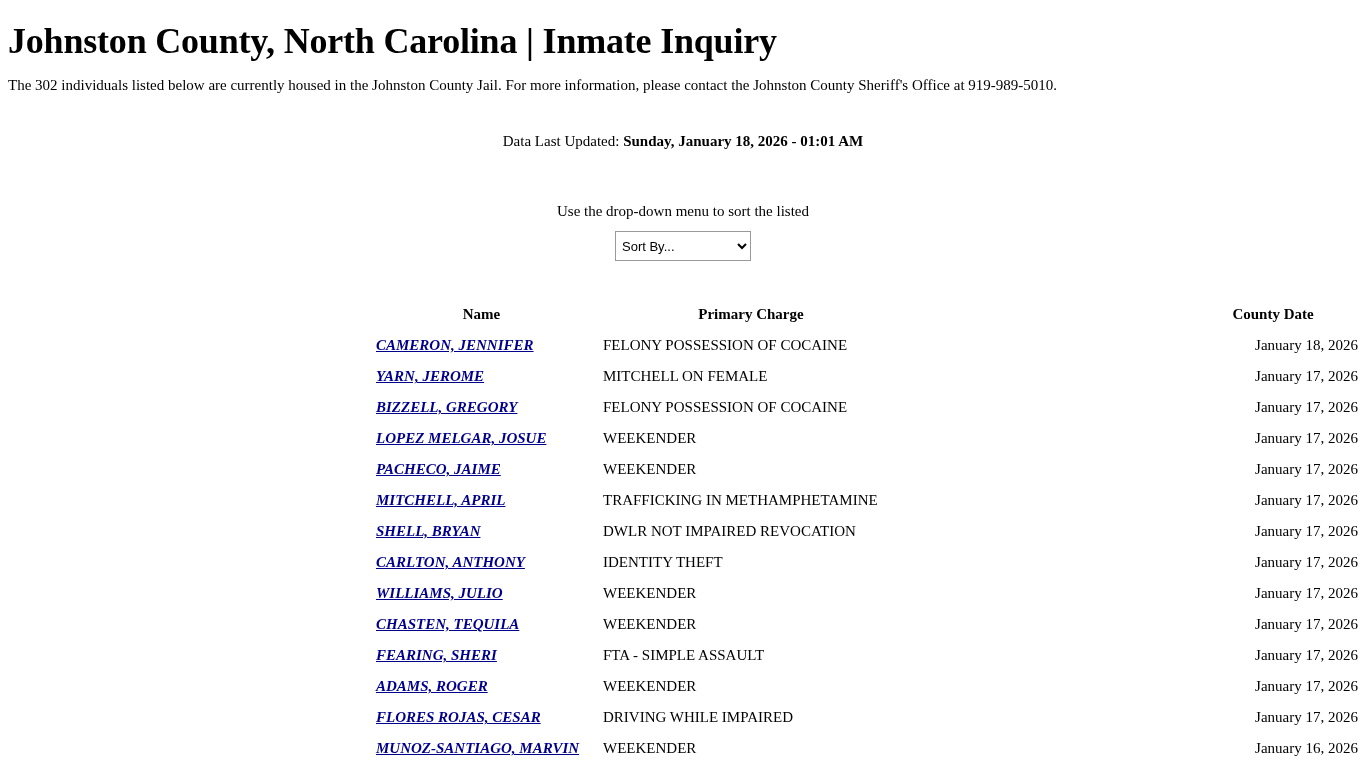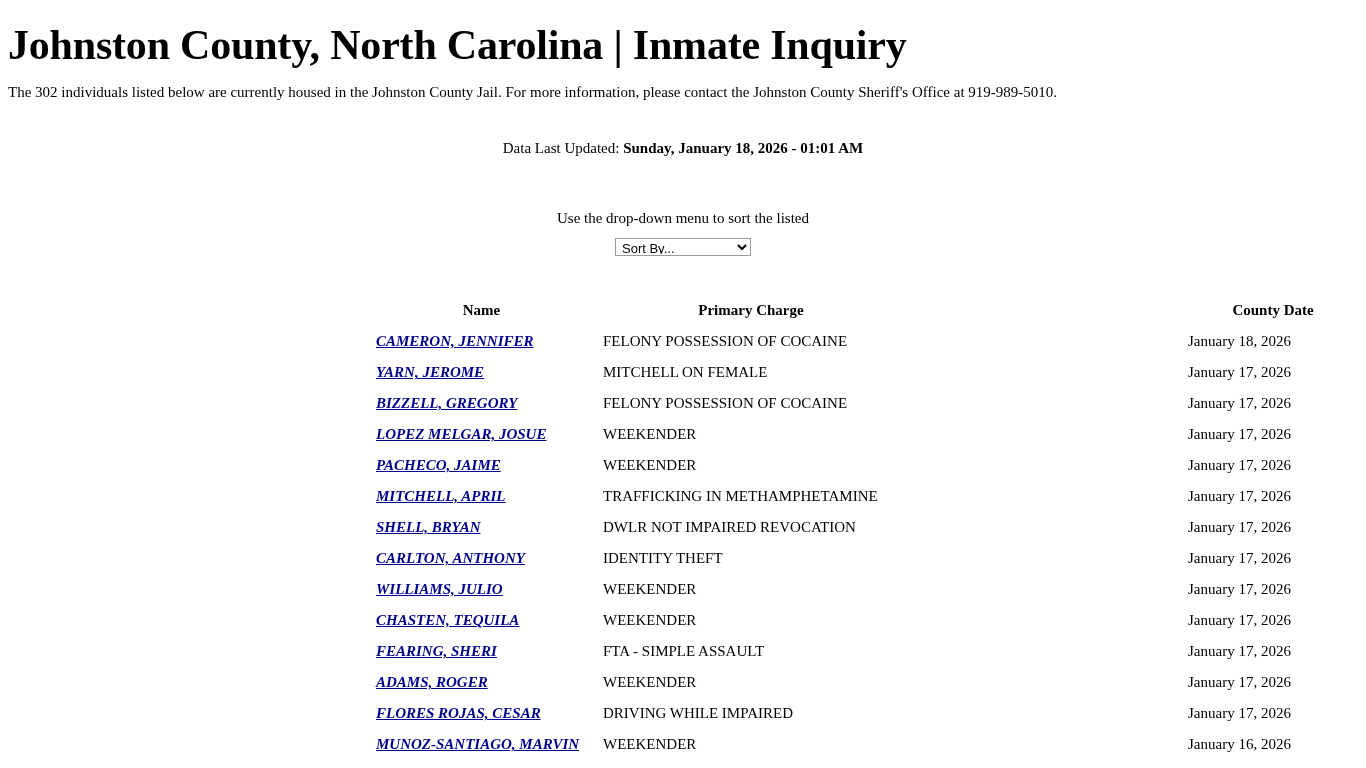--- a/index.html
+++ b/index.html
@@ -15,21 +15,21 @@
     font-family: "Liberation Serif", "DejaVu Serif", serif;
     color: #000000;
     font-size: 16px;
   }
   .page {
     padding: 8px;
     box-sizing: border-box;
   }
   h1.page-title {
     font-family: "Liberation Serif", "DejaVu Serif", serif;
-    font-size: 42px;
+    font-size: 36px;
     font-weight: bold;
     margin: 13px 0 0 0;
     line-height: 1.15;
     letter-spacing: -0.2px;
   }
   p.intro {
     font-size: 15px;
     margin: 14px 0 0 0;
     line-height: 1.2;
   }
@@ -50,21 +50,21 @@
     line-height: 1.2;
   }
   .select-wrap {
     text-align: center;
     margin-top: 11px;
   }
   select.sort-select {
     font-family: "Liberation Sans", "DejaVu Sans", sans-serif;
     font-size: 13px;
     width: 136px;
-    height: 18px;
+    height: 30px;
     padding: 1px 2px;
     line-height: 16px;
     border: 1px solid #9a9a9a;
     background: #ffffff;
     color: #000000;
     border-radius: 0;
   }
   table.inmates {
     border-collapse: collapse;
     margin: 44px 0 0 0;
@@ -85,21 +85,21 @@
   table.inmates th.col-pad-right { width: 289px; }
 
   table.inmates td {
     font-size: 15px;
     line-height: 1.2;
     padding: 7px 0 6px 0;
     vertical-align: top;
   }
   table.inmates td.cell-name { text-align: left; padding-left: 8px; }
   table.inmates td.cell-charge { text-align: left; }
-  table.inmates td.cell-date { text-align: left; }
+  table.inmates td.cell-date { text-align: right; }
 
   a.inmate-link {
     color: #00008B;
     font-weight: bold;
     text-decoration: underline;
     font-size: 15px;
     font-style: italic;
   }
 </style>
 </head>

